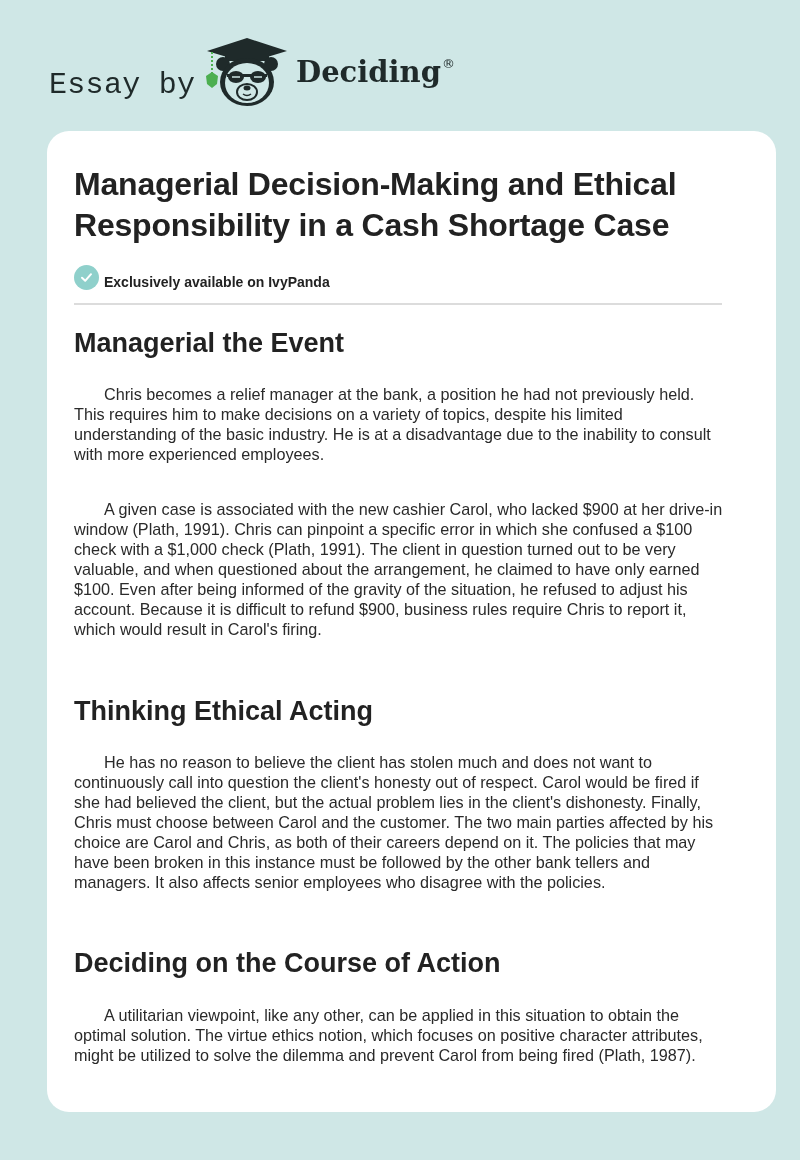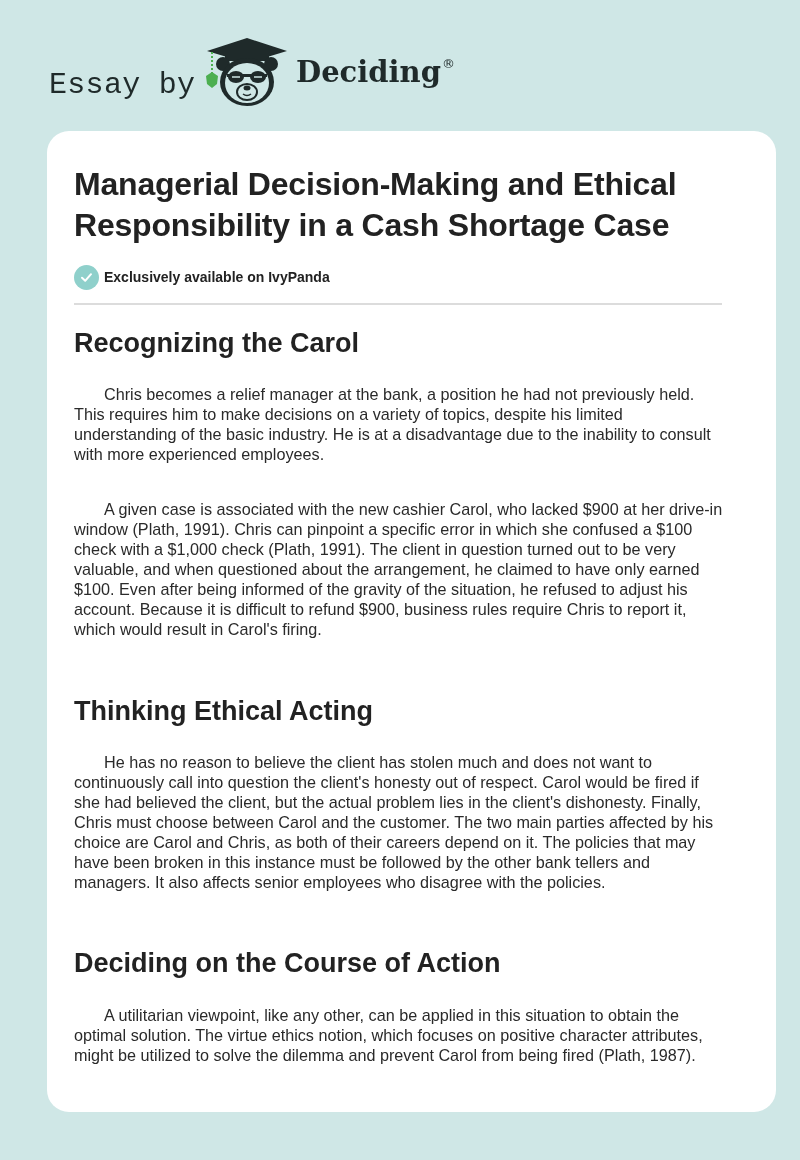--- a/index.html
+++ b/index.html
@@ -28,21 +28,21 @@
   .brand sup { font-size: 13px; font-family: "DejaVu Sans", sans-serif; font-weight: normal; vertical-align: 14px; margin-left: 1px;}
   .card {
     position: absolute; left: 47px; top: 131px; width: 701px; height: 981px;
     background: #fff; border-radius: 22px; padding-left: 28px;
   }
   .title {
     position: absolute; left: 27px; top: 33px; width: 660px;
     font-size: 32px; font-weight: bold; line-height: 41px; color: #222;
     margin: 0; letter-spacing: -0.2px;
   }
-  .badge { position: absolute; left: 27px; top: 133px; height: 26px; display: flex; align-items: center; }
+  .badge { position: absolute; left: 27px; top: 133px; height: 26px; display: flex; align-items: flex-end; }
   .badge-icon {
     width: 25px; height: 25px; border-radius: 50%; background: #8fd0cb;
     display: flex; align-items: center; justify-content: center; margin-right: 5px;
   }
   .badge-text { font-size: 14px; font-weight: bold; color: #222; }
   .divider { position: absolute; left: 27px; top: 172px; width: 648px; height: 2px; background: #dcdcdc; }
   .content { position: absolute; left: 27px; top: 190px; width: 650px; }
   h2 {
     font-size: 27px; font-weight: bold; margin: 0; color: #222; line-height: 44px;
   }
@@ -98,21 +98,21 @@
       <svg width="13" height="13" viewBox="0 0 13 13">
           <path d="M2,6.8 L5.2,9.8 L11,3.2" stroke="#fff" stroke-width="2" fill="none" stroke-linecap="round" stroke-linejoin="round"></path>
         </svg>
     </span>
     <span class="badge-text">Exclusively available on IvyPanda</span>
   </div>
 
   <div class="divider"></div>
 
   <div class="content">
-    <h2 class="s1">Recognizing the Carol</h2>
+    <h2 class="s1">Managerial the Event</h2>
     <p class="p1">Chris becomes a relief manager at the bank, a position he had not previously held. This requires him to make decisions on a variety of topics, despite his limited understanding of the basic industry. He is at a disadvantage due to the inability to consult with more experienced employees.</p>
     <p class="p2">A given case is associated with the new cashier Carol, who lacked $900 at her drive-in window (Plath, 1991). Chris can pinpoint a specific error in which she confused a $100 check with a $1,000 check (Plath, 1991). The client in question turned out to be very valuable, and when questioned about the arrangement, he claimed to have only earned $100. Even after being informed of the gravity of the situation, he refused to adjust his account. Because it is difficult to refund $900, business rules require Chris to report it, which would result in Carol's firing.</p>
 
     <h2 class="s2">Thinking Ethical Acting</h2>
     <p class="p3">He has no reason to believe the client has stolen much and does not want to continuously call into question the client's honesty out of respect. Carol would be fired if she had believed the client, but the actual problem lies in the client's dishonesty. Finally, Chris must choose between Carol and the customer. The two main parties affected by his choice are Carol and Chris, as both of their careers depend on it. The policies that may have been broken in this instance must be followed by the other bank tellers and managers. It also affects senior employees who disagree with the policies.</p>
 
     <h2 class="s3">Deciding on the Course of Action</h2>
     <p class="p4">A utilitarian viewpoint, like any other, can be applied in this situation to obtain the optimal solution. The virtue ethics notion, which focuses on positive character attributes, might be utilized to solve the dilemma and prevent Carol from being fired (Plath, 1987).</p>
   </div>
 </div>

